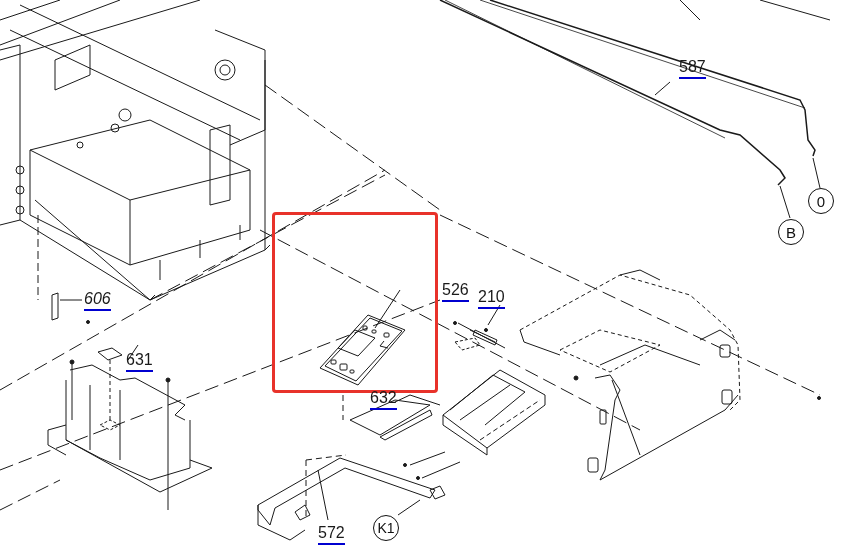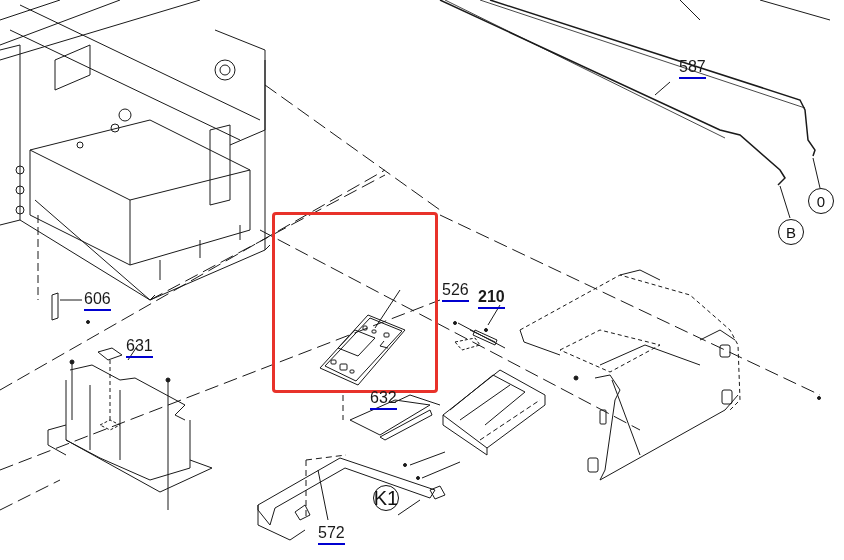--- a/index.html
+++ b/index.html
@@ -159,22 +159,22 @@
       <path d="M306,460 L306,520" stroke-dasharray="6,4"></path>
       <path d="M306,460 L346,455" stroke-dasharray="6,4"></path>
       <path d="M420,500 L398,515"></path>
     </g>
   </svg>
 
   <div class="highlight-box"></div>
 
   <span class="part-label" style="left:679px; top:59px;">587</span>
   <span class="part-label" style="left:394px; top:282px;margin-left:48px;">526</span>
-  <span class="part-label" style="left:478px; top:289px;font-weight:bold;">210</span>
-  <span class="part-label" style="left:84px; top:291px;">606</span>
-  <span class="part-label" style="left:126px; top:338px;">631</span>
+  <span class="part-label" style="left:478px; top:289px;">210</span>
+  <span class="part-label" style="left:84px; top:291px;font-style:italic;">606</span>
+  <span class="part-label" style="left:126px; top:352px;">631</span>
   <span class="part-label" style="left:370px; top:390px;">632</span>
   <span class="part-label" style="left:318px; top:525px;">572</span>
 
   <div class="callout" style="left:808px; top:188px;">0</div>
   <div class="callout" style="left:778px; top:219px;">B</div>
-  <div class="callout" style="left:373px; top:485px; font-size:20px;">K1</div>
+  <div class="callout" style="left:373px; top:515px; font-size:14px;">K1</div>
 </div>
 
 </body></html>

